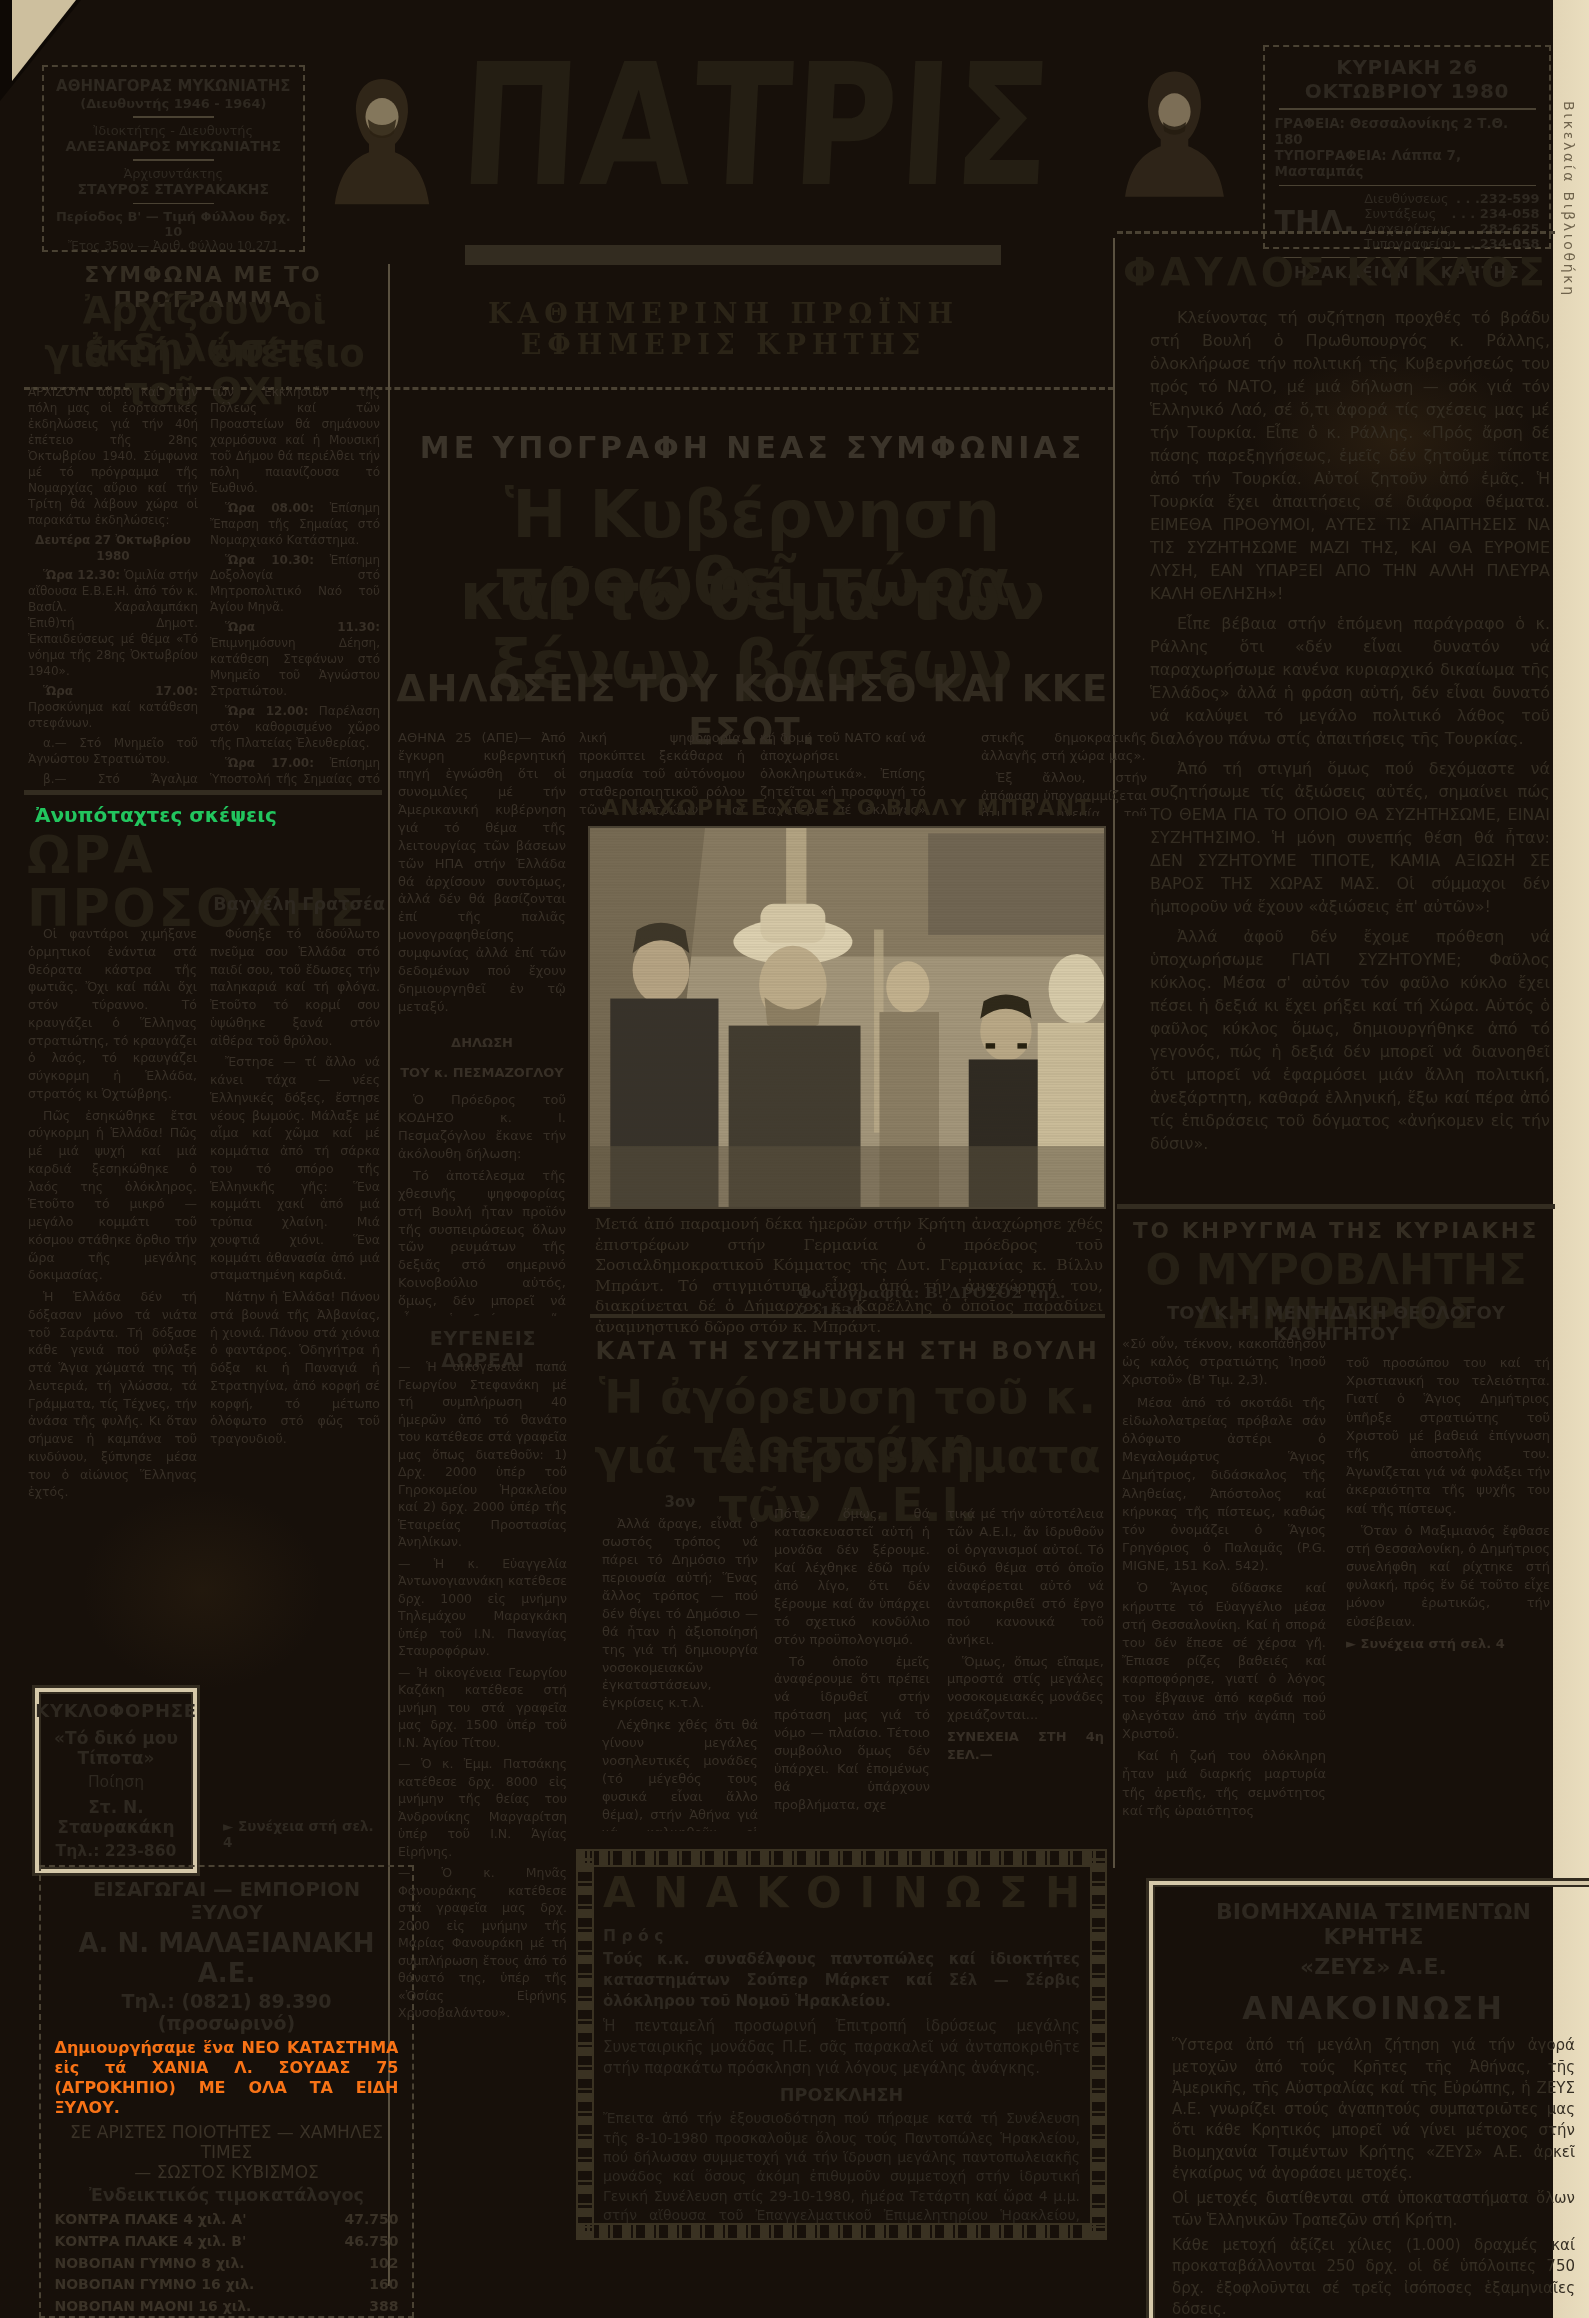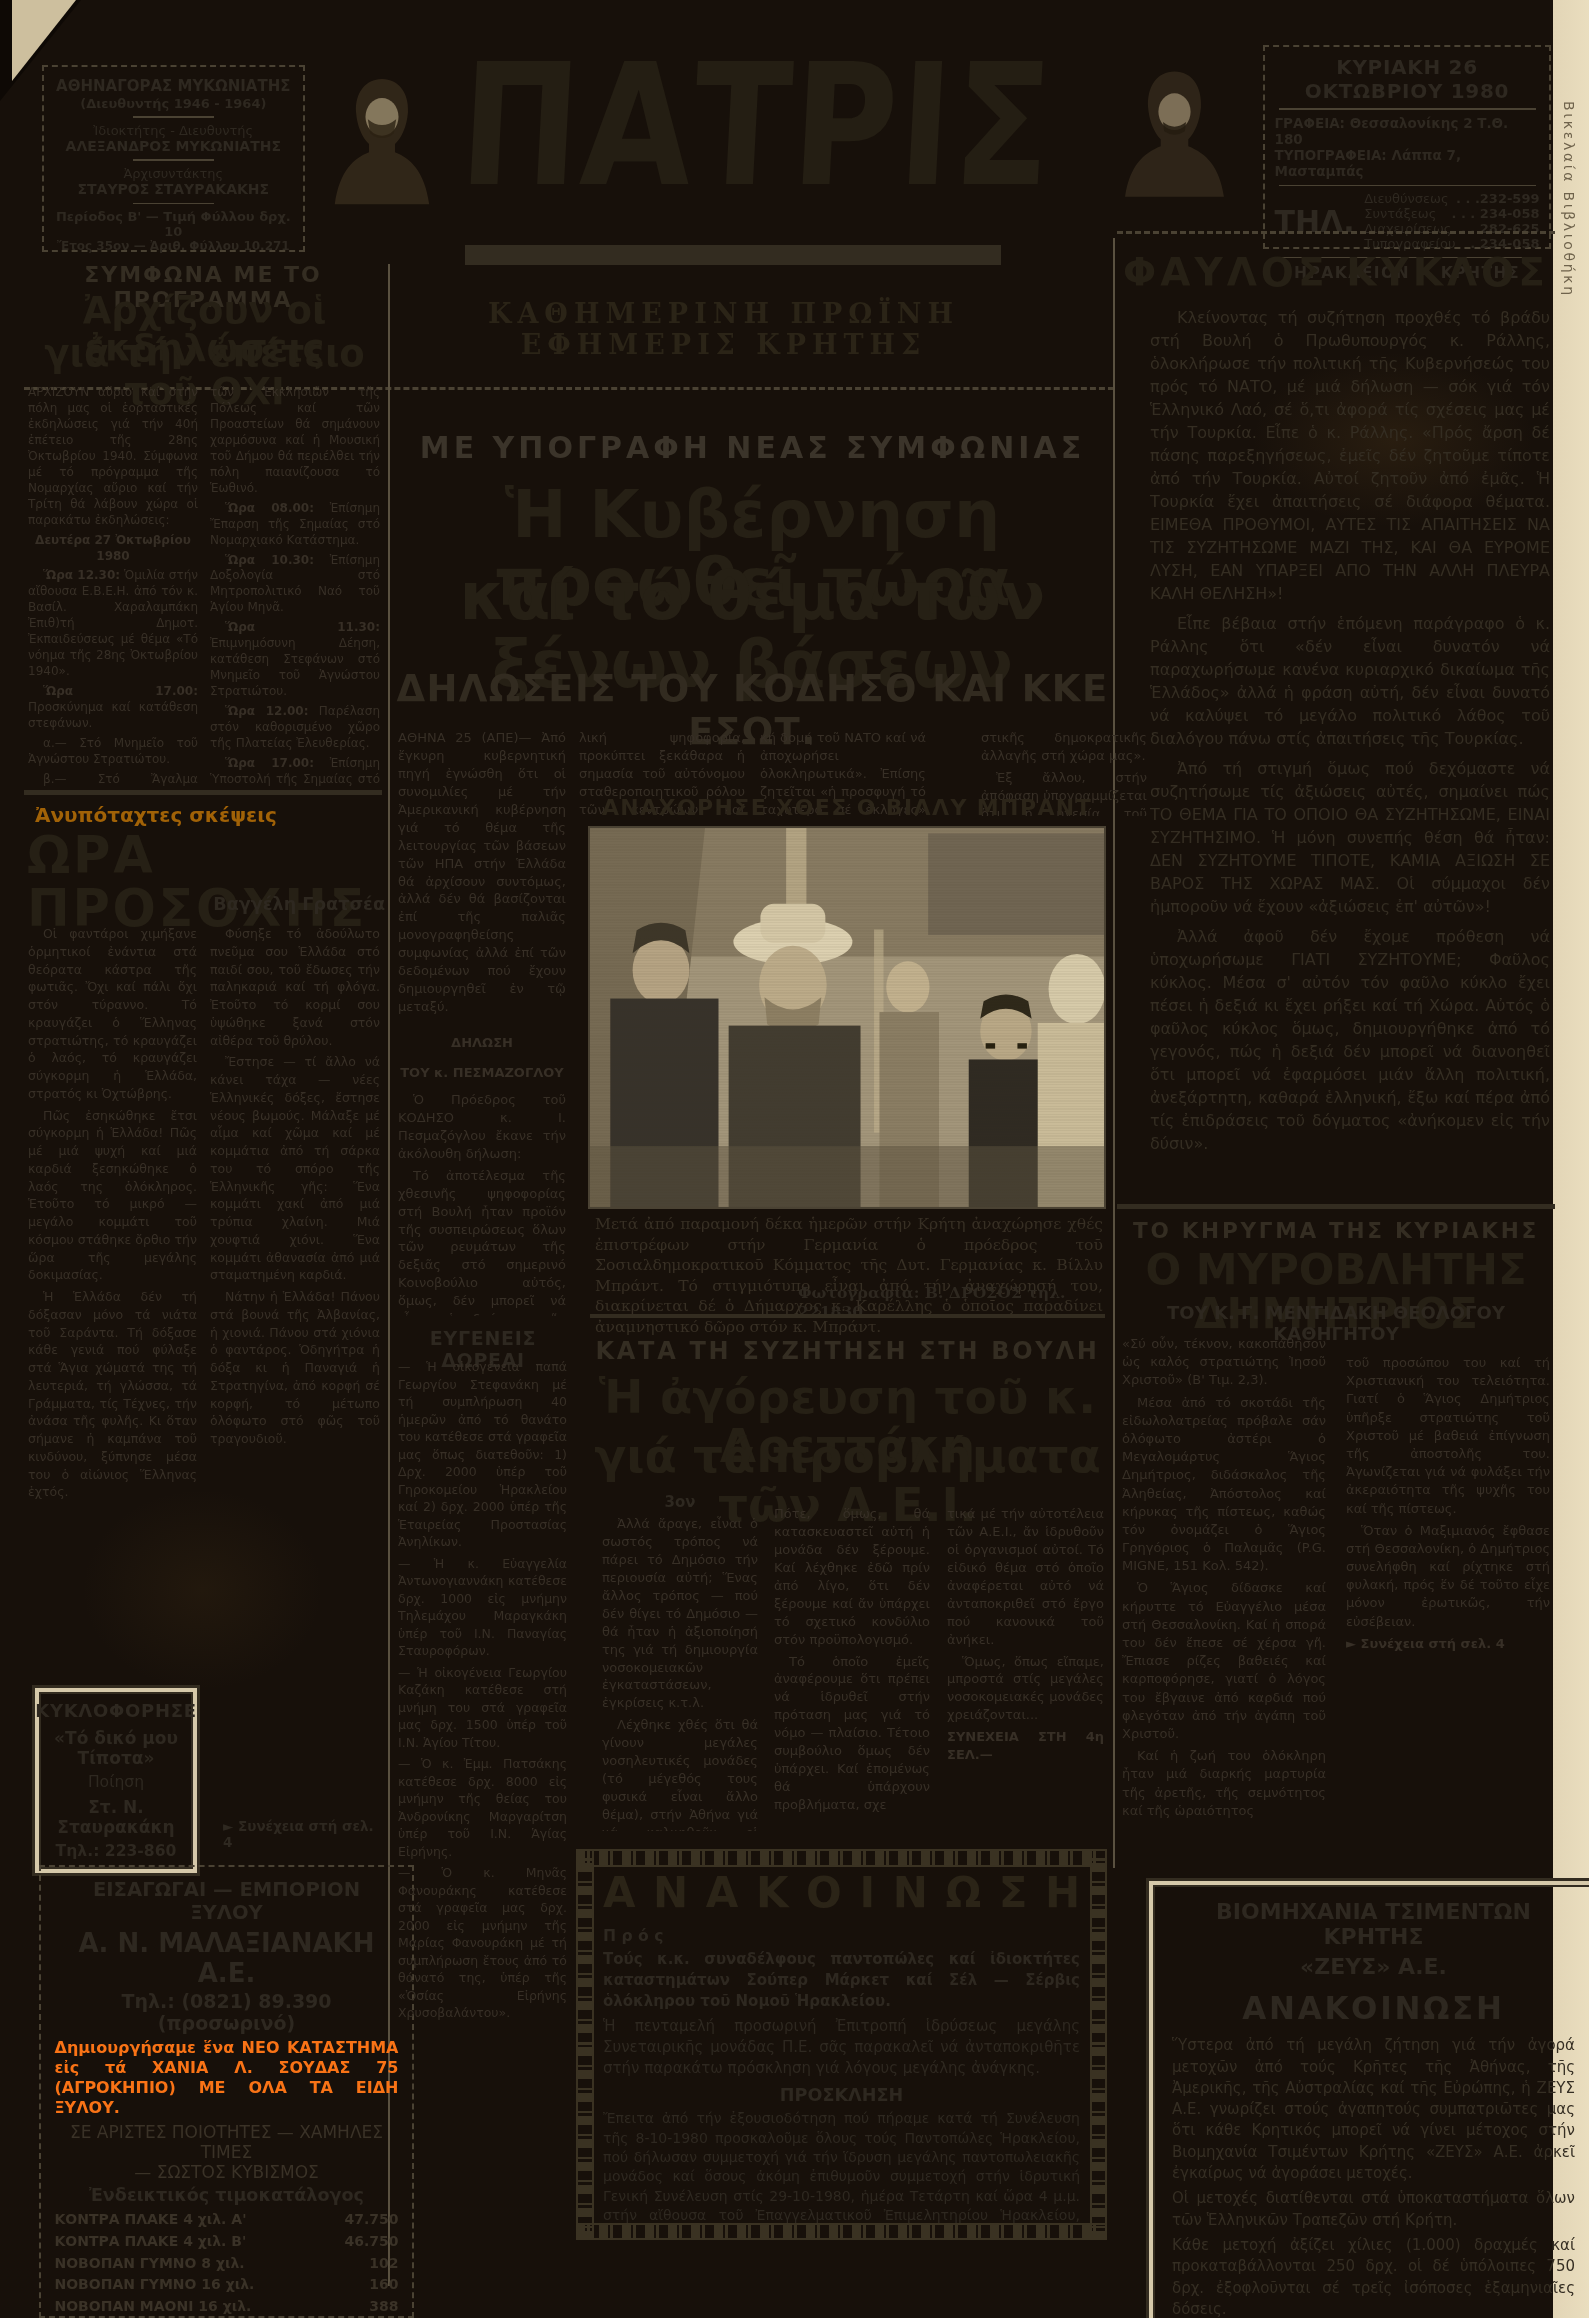--- a/index.html
+++ b/index.html
@@ -57,21 +57,21 @@
     <div class="ctr b" style="font-size:15px;">ΑΘΗΝΑΓΟΡΑΣ ΜΥΚΩΝΙΑΤΗΣ</div>
     <div class="ctr b" style="font-size:13px;margin-top:1.4px;">(Διευθυντής 1946 - 1964)</div>
     <div style="width:81px;height:1.4px;background:#4a4233;margin:5.4px auto;"></div>
     <div class="ctr" style="font-size:13px;">Ἰδιοκτήτης - Διευθυντής</div>
     <div class="ctr b" style="font-size:14px;">ΑΛΕΞΑΝΔΡΟΣ ΜΥΚΩΝΙΑΤΗΣ</div>
     <div style="width:81px;height:1.4px;background:#4a4233;margin:5.4px auto;"></div>
     <div class="ctr" style="font-size:13px;">Ἀρχισυντάκτης</div>
     <div class="ctr b" style="font-size:14px;">ΣΤΑΥΡΟΣ ΣΤΑΥΡΑΚΑΚΗΣ</div>
     <div style="width:81px;height:1.4px;background:#4a4233;margin:5.4px auto;"></div>
     <div class="ctr b" style="font-size:13px;text-align:center;">Περίοδος Β' — Τιμή Φύλλου δρχ. 10</div>
-    <div class="ctr" style="font-size:12px;font-weight:bold;">Ἔτος 35ον — Ἀριθ. Φύλλου 10.271</div>
+    <div class="ctr" style="font-size:12px;">Ἔτος 35ον — Ἀριθ. Φύλλου 10.271</div>
   </div>
 
   <div class="abs" style="left:323px;top:61px;width:118px;height:166px;">
     <svg viewBox="0 0 100 130" width="118" height="166">
       <path d="M50 10 C64 10 73 22 72 38 C71 50 67 59 61 65 L61 72 C74 77 86 88 90 116 L10 116 C14 88 26 77 39 72 L39 65 C33 59 29 50 28 38 C27 22 36 10 50 10 Z" fill="#34291a" opacity="0.88"></path>
       <ellipse cx="50" cy="40" rx="15" ry="18" fill="#c6b globally795" opacity="0"></ellipse>
       <ellipse cx="50" cy="42" rx="14" ry="16" fill="#cbb996" opacity="0.55"></ellipse>
       <path d="M38 44 q12 10 24 0 l-2 12 q-10 8 -20 0 Z" fill="#2c2213" opacity="0.8"></path>
     </svg>
   </div>
@@ -146,21 +146,21 @@
     <p class="sched"><b>Ὥρα 08.00:</b> <span>Ἐπίσημη Ἔπαρση τῆς Σημαίας στό Νομαρχιακό Κατάστημα.</span></p>
     <p class="sched"><b>Ὥρα 10.30:</b> <span>Ἐπίσημη Δοξολογία στό Μητροπολιτικό Ναό τοῦ Ἁγίου Μηνᾶ.</span></p>
     <p class="sched"><b>Ὥρα 11.30:</b> <span>Ἐπιμνημόσυνη Δέηση, κατάθεση Στεφάνων στό Μνημεῖο τοῦ Ἀγνώστου Στρατιώτου.</span></p>
     <p class="sched"><b>Ὥρα 12.00:</b> <span>Παρέλαση στόν καθορισμένο χῶρο τῆς Πλατείας Ἐλευθερίας.</span></p>
     <p class="sched"><b>Ὥρα 17.00:</b> <span>Ἐπίσημη Ὑποστολή τῆς Σημαίας στό Νομαρχιακό Κατάστημα.</span></p>
 
   </div>
 
   <div class="abs rule" style="left:24px;top:790px;width:358px;height:4.7px;"></div>
 
-  <div class="abs b" style="left:35px;top:803px;width:338px;font-size:20px;color:#a16207;">Ἀνυπόταχτες σκέψεις</div>
+  <div class="abs b" style="left:35px;top:803px;width:338px;font-size:20px;color:#22c55e;">Ἀνυπόταχτες σκέψεις</div>
   <div class="abs hl" style="left:27px;top:829px;width:365px;font-size:51px;letter-spacing:2.7px;">ΩΡΑ ΠΡΟΣΟΧΗΣ</div>
   <div class="abs b" style="left:196px;top:894px;width:189px;font-size:17.6px;text-align:right;">Βαγγέλη Γρατσέα</div>
 
   <div class="abs bodytxt colbox" style="left:28px;top:925px;width:169px;height:747px;font-size:12.5px;line-height:1.42;">
     <p>Οἱ φαντάροι χιμήξανε ὁρμητικοί ἐνάντια στά θεόρατα κάστρα τῆς φωτιᾶς. Ὄχι καί πάλι ὄχι στόν τύραννο. Τό κραυγάζει ὁ Ἕλληνας στρατιώτης, τό κραυγάζει ὁ λαός, τό κραυγάζει σύγκορμη ἡ Ἑλλάδα, στρατός κι Ὀχτώβρης.</p>
     <p>Πῶς ἐσηκώθηκε ἔτσι σύγκορμη ἡ Ἑλλάδα! Πῶς μέ μιά ψυχή καί μιά καρδιά ξεσηκώθηκε ὁ λαός της ὁλόκληρος. Ἑτοῦτο τό μικρό — μεγάλο κομμάτι τοῦ κόσμου στάθηκε ὄρθιο τήν ὥρα τῆς μεγάλης δοκιμασίας.</p>
     <p>Ἡ Ἑλλάδα δέν τή δόξασαν μόνο τά νιάτα τοῦ Σαράντα. Τή δόξασε κάθε γενιά πού φύλαξε στά Ἅγια χώματά της τή λευτεριά, τή γλώσσα, τά Γράμματα, τίς Τέχνες, τήν ἀνάσα τῆς φυλῆς. Κι ὅταν σήμανε ἡ καμπάνα τοῦ κινδύνου, ξύπνησε μέσα του ὁ αἰώνιος Ἕλληνας ἑχτός.</p>
   </div>
   <div class="abs bodytxt colbox" style="left:210px;top:925px;width:170px;height:747px;font-size:12.5px;line-height:1.42;">
     <p>Φύσηξε τό ἀδούλωτο πνεῦμα σου Ἑλλάδα στό παιδί σου, τοῦ ἔδωσες τήν παληκαριά καί τή φλόγα. Ἐτοῦτο τό κορμί σου ὑψώθηκε ξανά στόν αἰθέρα τοῦ θρύλου.</p>

